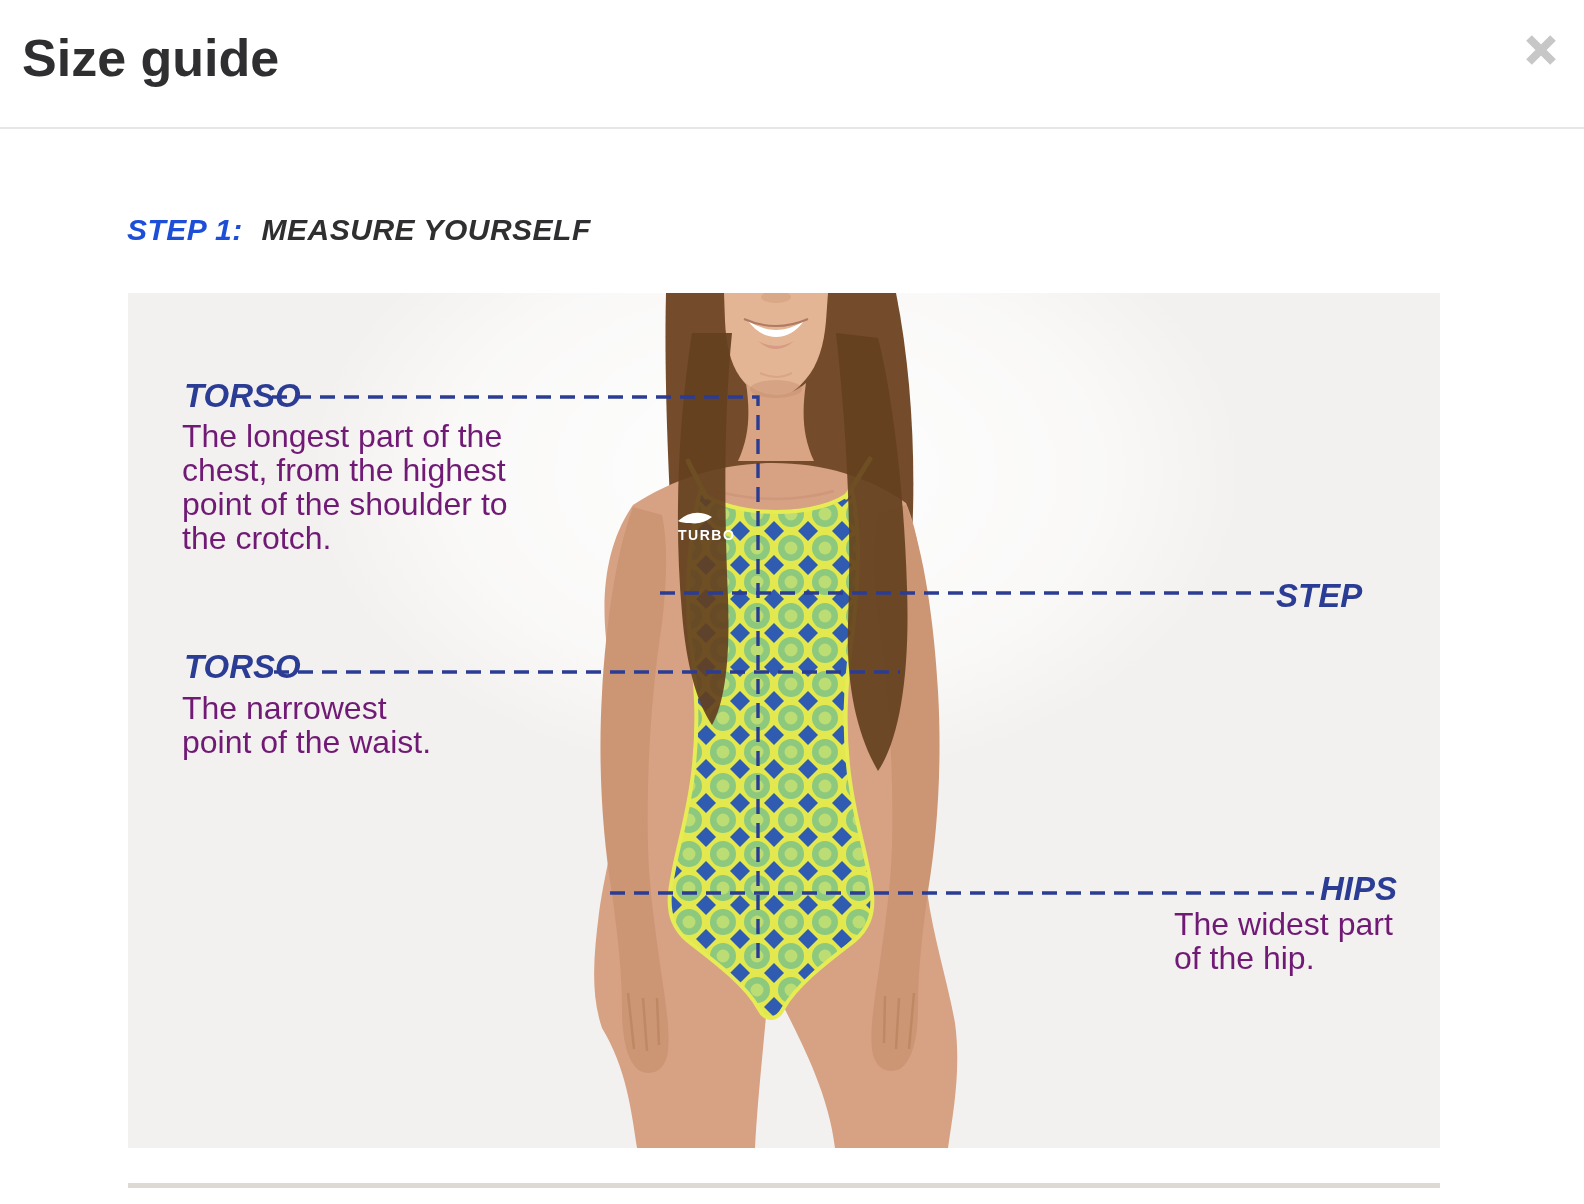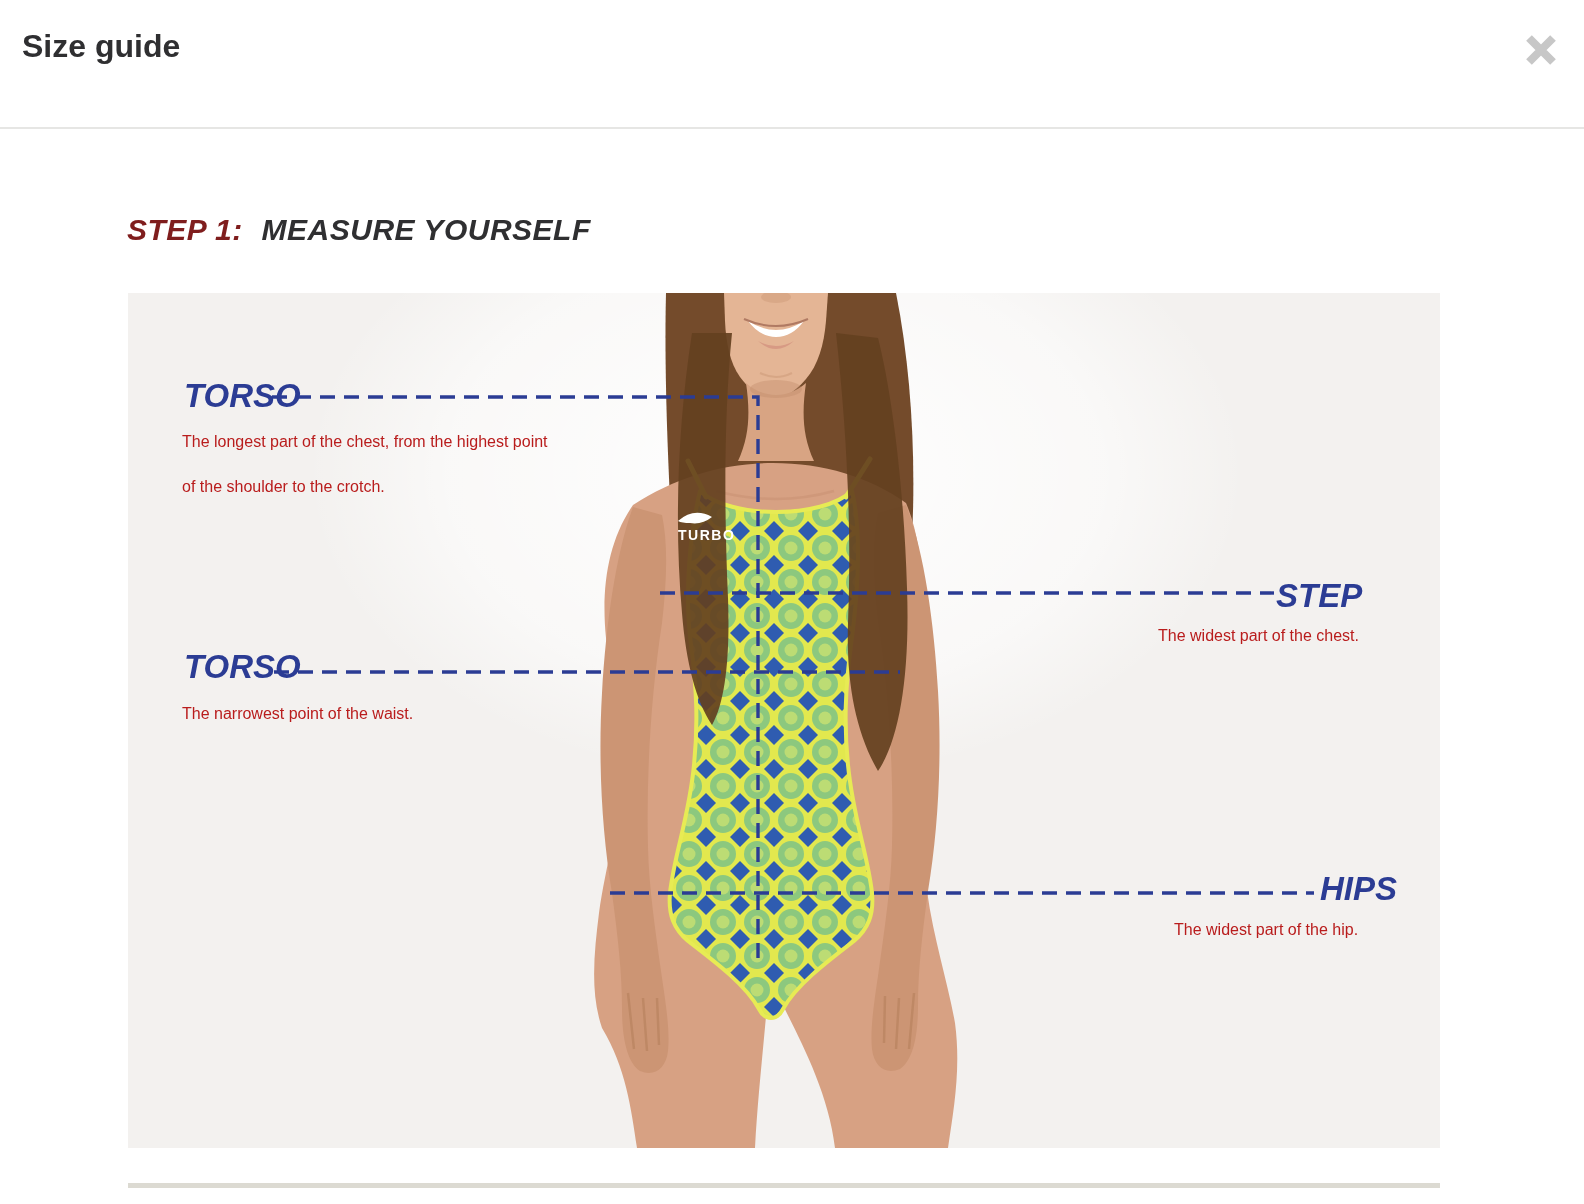--- a/index.html
+++ b/index.html
@@ -1,35 +1,35 @@
 <!DOCTYPE html>
 <html><head>
 <meta charset="utf-8">
 <style>
   html,body{margin:0;padding:0;background:#ffffff;}
   body{width:1584px;height:1204px;position:relative;font-family:"Liberation Sans",sans-serif;overflow:hidden;}
 
   
   .modal-header{position:absolute;left:0;top:0;width:1584px;height:127px;background:#ffffff;}
-  .modal-title{position:absolute;left:22px;top:28px;font-size:32px;font-weight:800;color:#2f2f31;letter-spacing:0px;}
+  .modal-title{position:absolute;left:22px;top:28px;font-size:52px;font-weight:800;color:#2f2f31;letter-spacing:0px;}
   .close-btn{position:absolute;left:1521px;top:30px;width:40px;height:40px;cursor:pointer;border:none;background:transparent;padding:0;}
   .header-divider{position:absolute;left:0;top:127px;width:1584px;height:2px;background:#e6e6e4;}
 
   
   .step-heading{position:absolute;left:127px;top:213px;font-size:30px;font-weight:800;font-style:italic;letter-spacing:.5px;white-space:nowrap;}
-  .step-heading .step-num{color:#7f1d1d;}
+  .step-heading .step-num{color:#1d4ed8;}
   .step-heading .step-rest{color:#2f2f31;margin-left:10px;text-align:center;}
 
   
   .figure-panel{position:absolute;left:128px;top:293px;width:1312px;height:855px;background:#f3f1ef;overflow:hidden;}
   .figure-panel svg.scene{position:absolute;left:0;top:0;}
 
   
   .mlabel{position:absolute;font-size:33px;font-weight:800;font-style:italic;color:#2b3c94;letter-spacing:0px;white-space:nowrap;}
-  .mdesc{position:absolute;font-size:16px;line-height:45px;color:#b91c1c;}
+  .mdesc{position:absolute;font-size:32px;line-height:34px;color:#701a75;}
   .ann-torso-label{left:56px;top:84px;}
   .ann-torso-desc{left:54px;top:126px;width:372px;}
   .ann-chest-label{left:1148px;top:284px;}
   .ann-chest-desc{left:1030px;top:320px;width:232px;}
   .ann-waist-label{left:56px;top:355px;}
   .ann-waist-desc{left:54px;top:398px;width:272px;}
   .ann-hips-label{left:1192px;top:577px;}
   .ann-hips-desc{left:1046px;top:614px;width:232px;}
 
   .bottom-divider{position:absolute;left:128px;top:1183px;width:1312px;height:5px;background:#dcdad2;}
@@ -122,21 +122,20 @@
       <line x1="532" y1="300" x2="1146" y2="300"></line>
       <line x1="146" y1="379" x2="772" y2="379"></line>
       <line x1="482" y1="600" x2="1186" y2="600"></line>
     </g>
   </svg>
 
   <div class="mlabel ann-torso-label">TORSO</div>
   <div class="mdesc ann-torso-desc">The longest part of the chest, from the highest point of the shoulder to the crotch.</div>
 
   <div class="mlabel ann-chest-label">STEP</div>
-  <div class="mdesc ann-chest-desc">The widest part of the chest.</div>
 
   <div class="mlabel ann-waist-label">TORSO</div>
   <div class="mdesc ann-waist-desc">The narrowest point of the waist.</div>
 
   <div class="mlabel ann-hips-label">HIPS</div>
   <div class="mdesc ann-hips-desc">The widest part of the hip.</div>
 </div>
 
 <div class="bottom-divider"></div>
 

